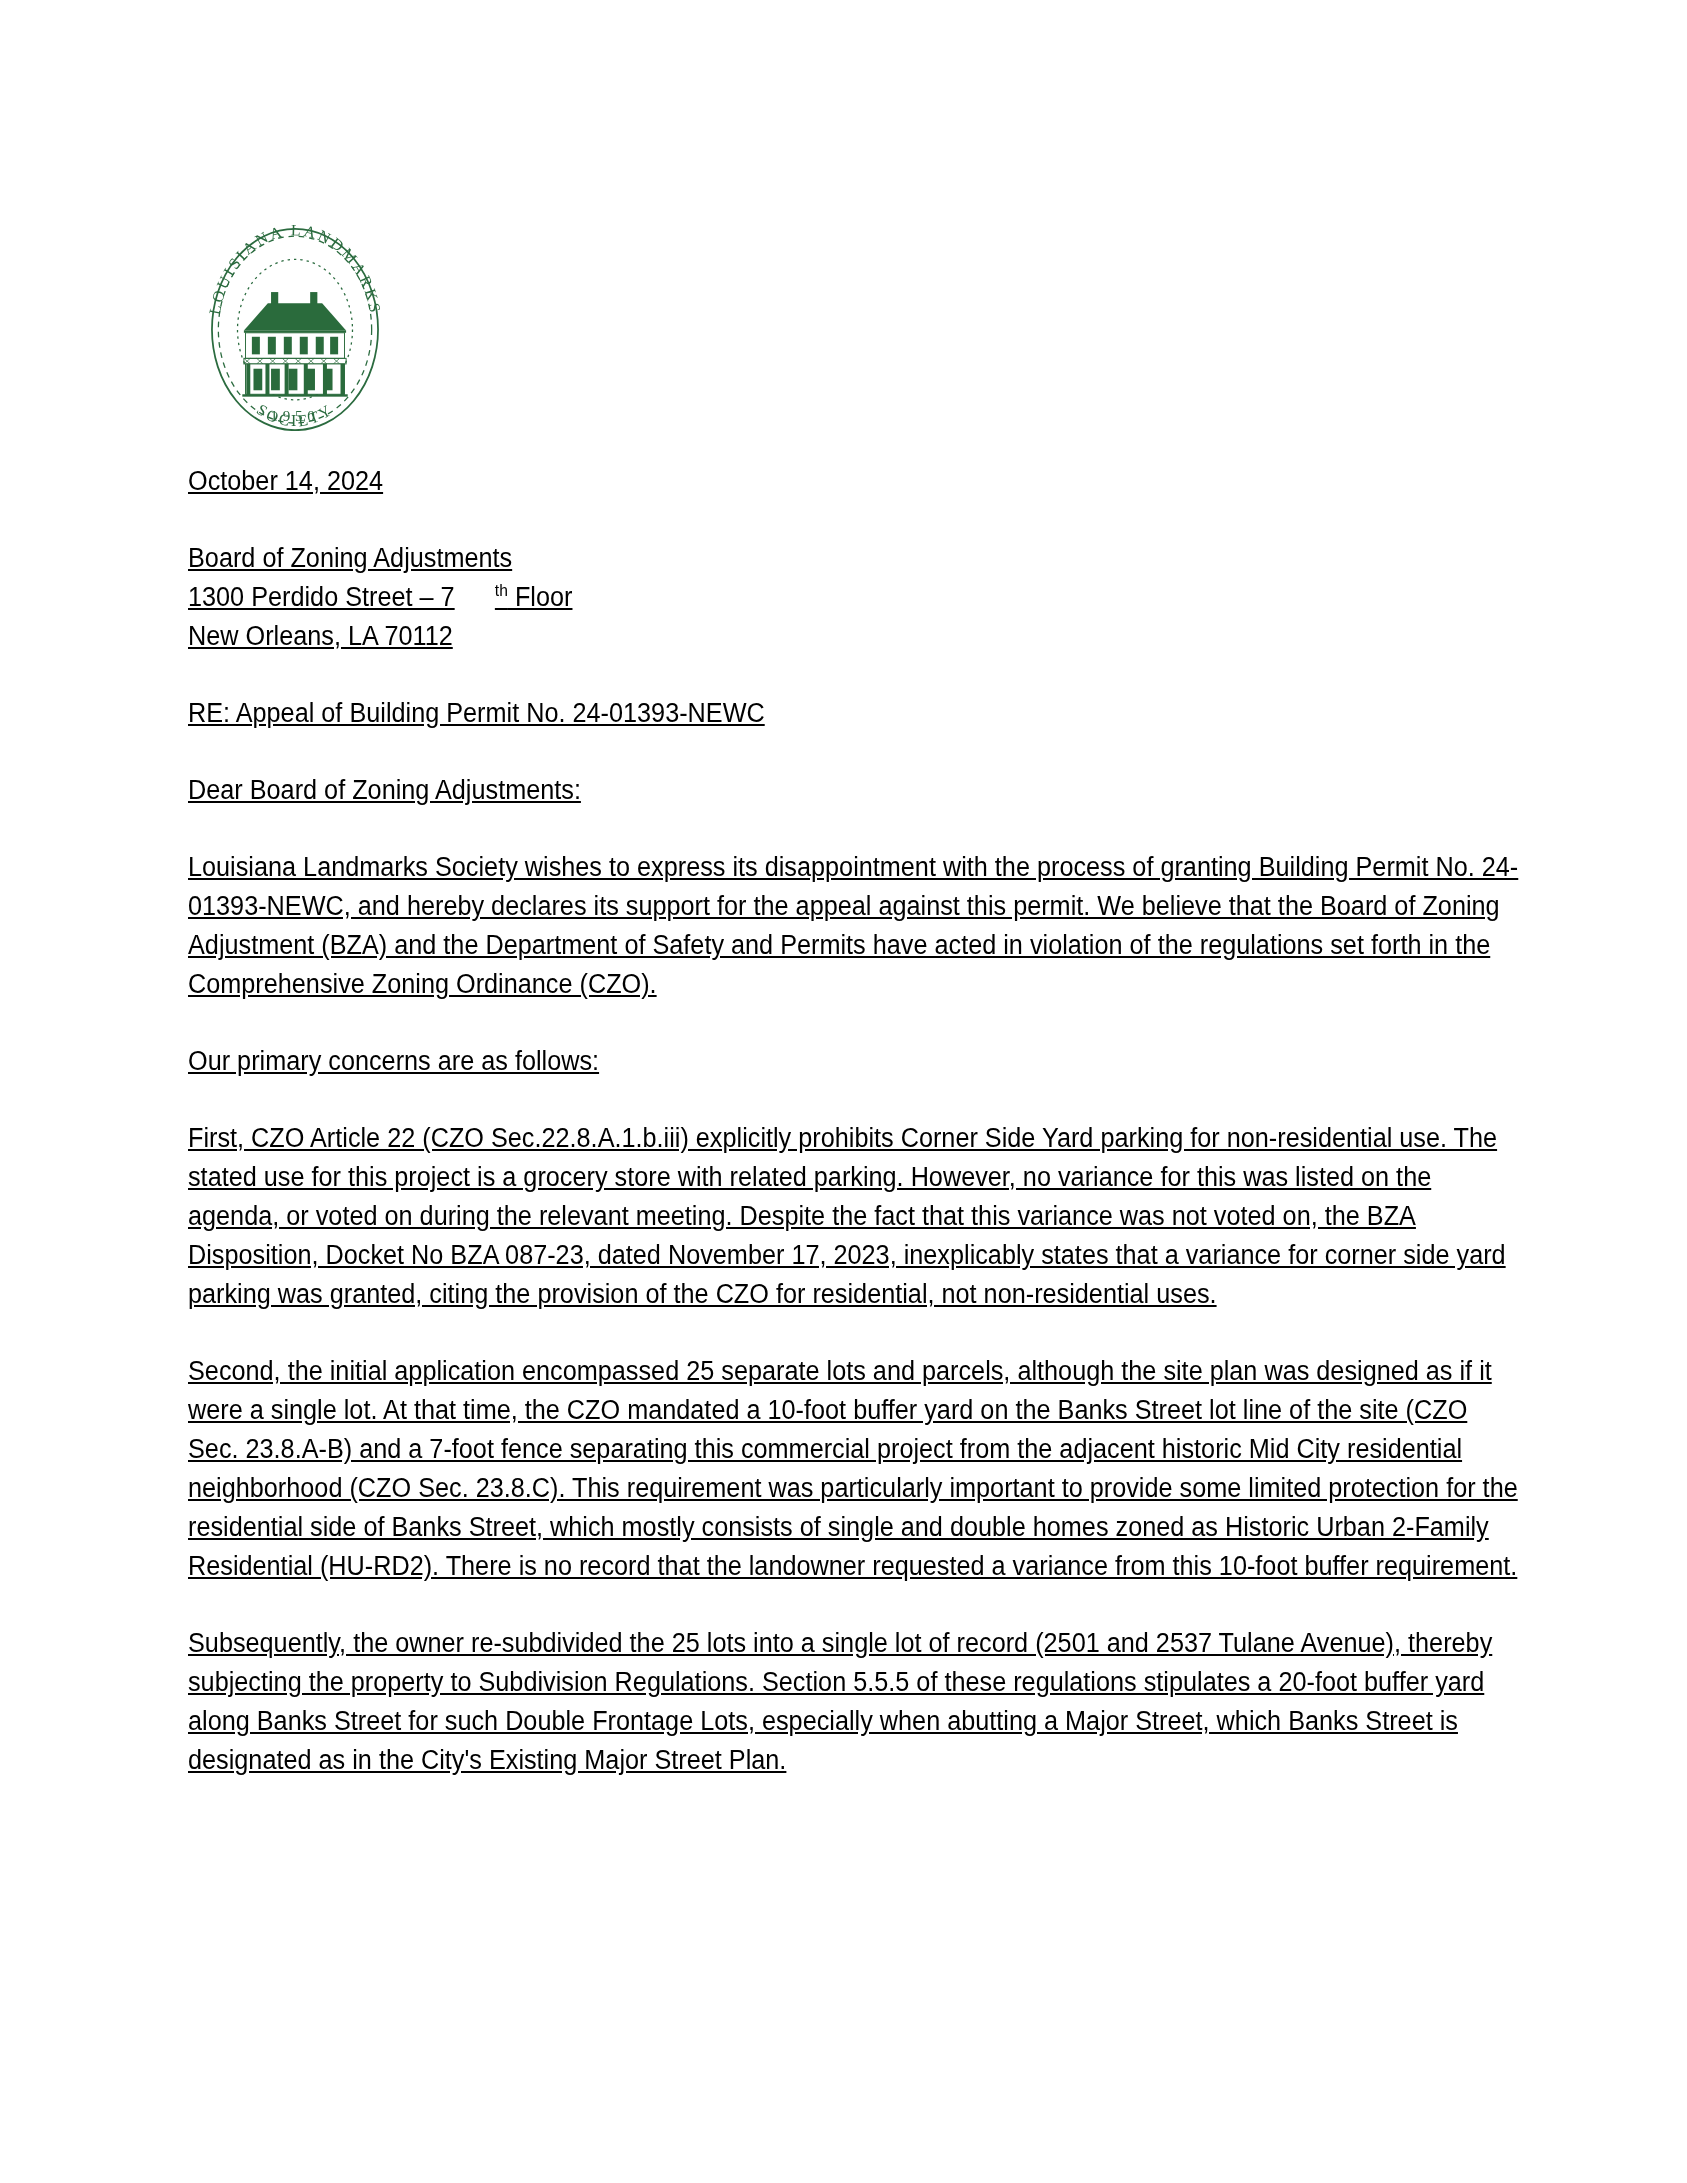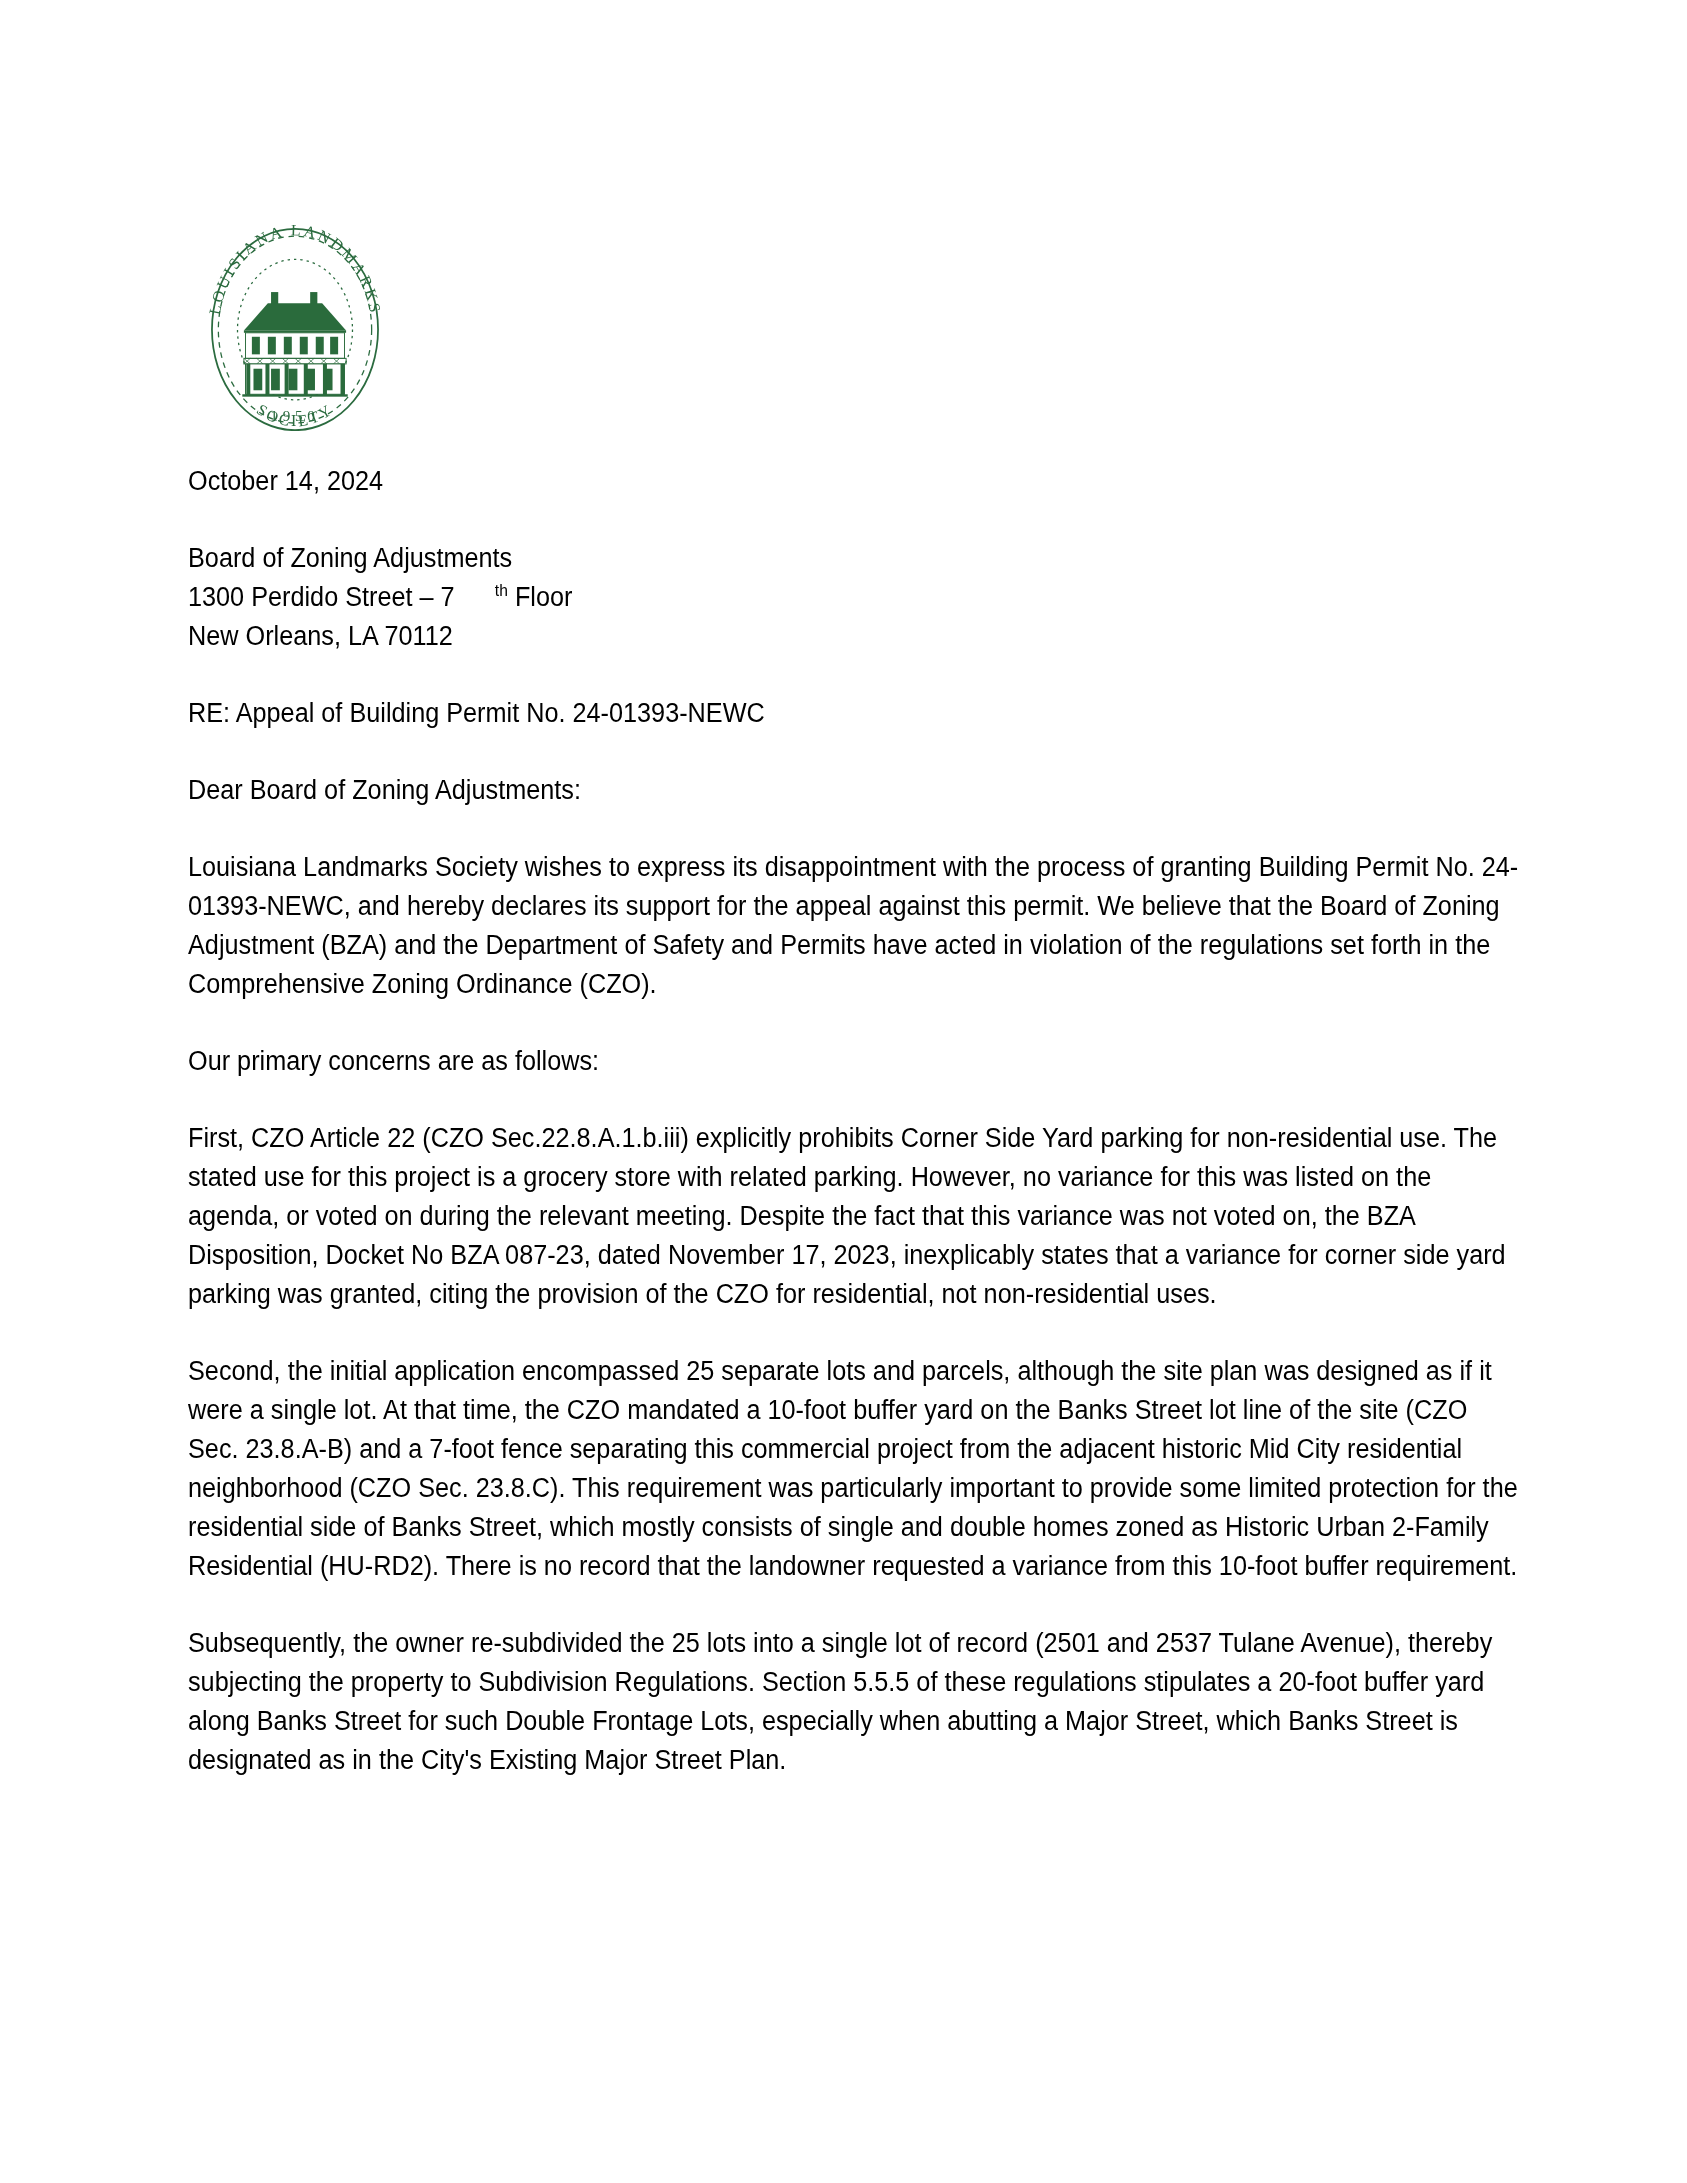--- a/index.html
+++ b/index.html
@@ -75,20 +75,21 @@
     color: #1f5c8b;
     text-decoration: underline;
   }
 
   
   .body-wrap {
     position: absolute;
     left: 188px;
     top: 462px;
     width: 1333px;
+    text-decoration: underline;
   }
   .blk {
     font-family: "Liberation Sans", sans-serif;
     font-stretch: condensed;
     font-size: 27px;
     line-height: 39px;
     color: #000000;
     text-align: left;
     transform-origin: left top;
   }

